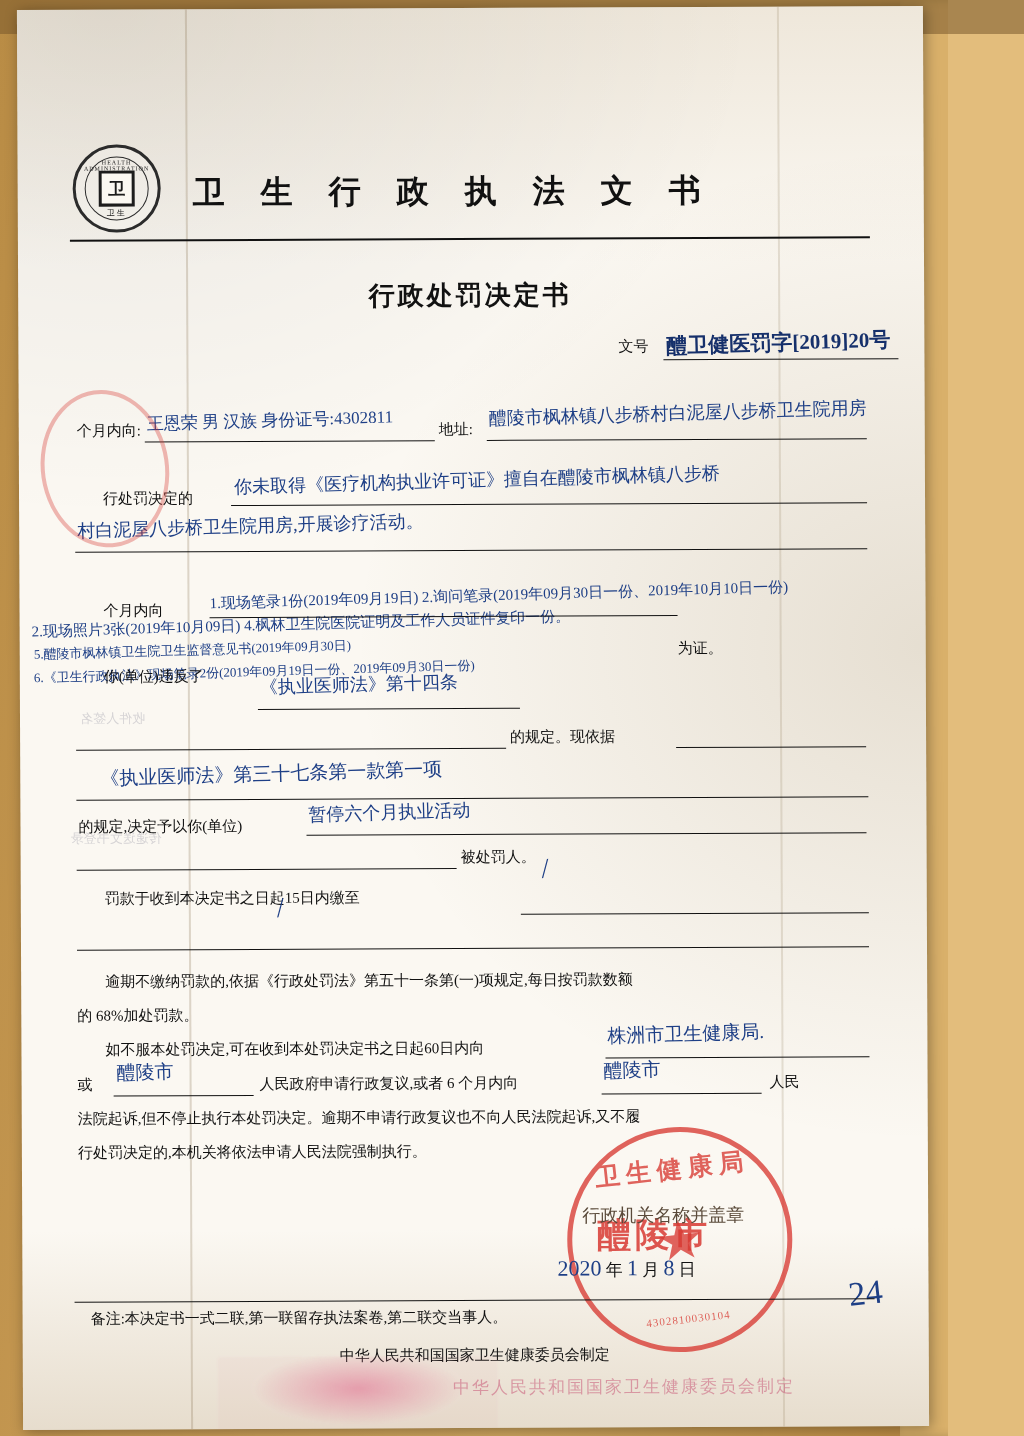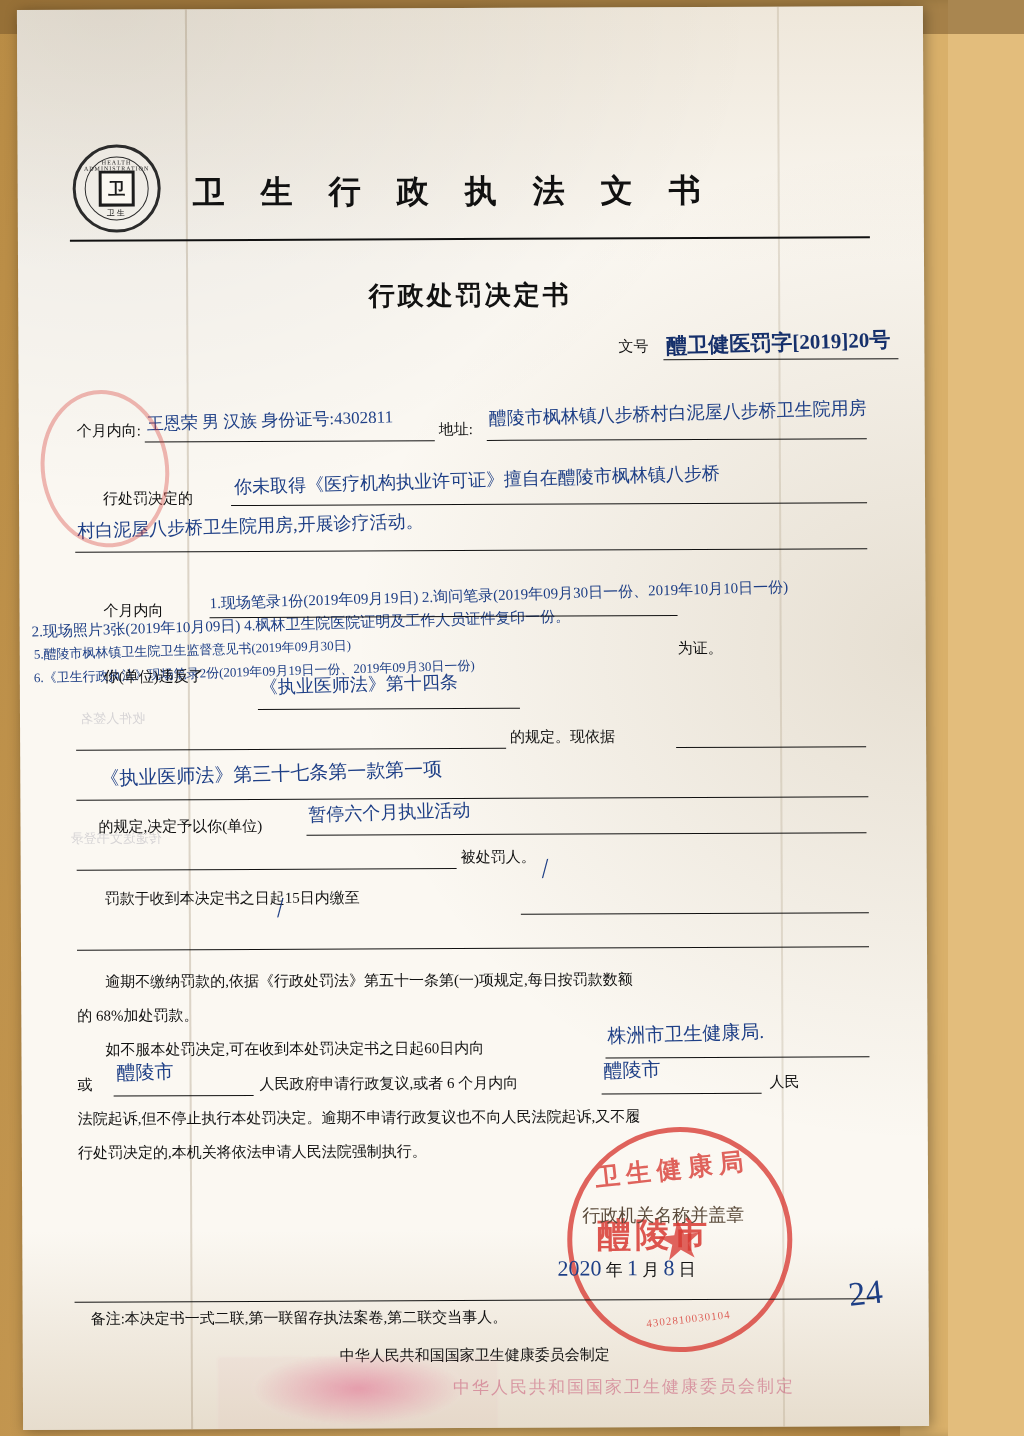--- a/index.html
+++ b/index.html
@@ -227,21 +227,21 @@
   <div class="hw hand" style="left:240px;top:664px;font-size:18px;">《执业医师法》第十四条</div>
   <div class="line" style="left:238px;top:700px;width:262px;"></div>
 
   <div class="line" style="left:56px;top:740px;width:430px;"></div>
   <div class="body-text" style="left:490px;top:712px;">的规定。现依据</div>
   <div class="line" style="left:656px;top:740px;width:190px;"></div>
 
   <div class="hw hand" style="left:80px;top:752px;font-size:19px;">《执业医师法》第三十七条第一款第一项</div>
   <div class="line" style="left:56px;top:790px;width:792px;"></div>
 
-  <div class="body-text" style="left:58px;top:800px;margin-left:20px;">的规定,决定予以你(单位)</div>
+  <div class="body-text" style="left:58px;top:800px;">的规定,决定予以你(单位)</div>
   <div class="hw hand" style="left:288px;top:792px;font-size:18px;">暂停六个月执业活动</div>
   <div class="line" style="left:286px;top:826px;width:560px;"></div>
   <div class="line" style="left:56px;top:860px;width:380px;"></div>
   <div class="body-text" style="left:440px;top:832px;">被处罚人。</div>
 
   <div class="body-text" style="left:84px;top:872px;">罚款于收到本决定书之日起15日内缴至</div>
   <div class="line" style="left:500px;top:906px;width:348px;"></div>
   <div class="line" style="left:56px;top:940px;width:792px;"></div>
   <div class="hw hand" style="left:520px;top:852px;font-size:15px;transform:rotate(-12deg);">╱</div>
   <div class="hw hand" style="left:255px;top:890px;font-size:15px;transform:rotate(-12deg);">╱</div>

